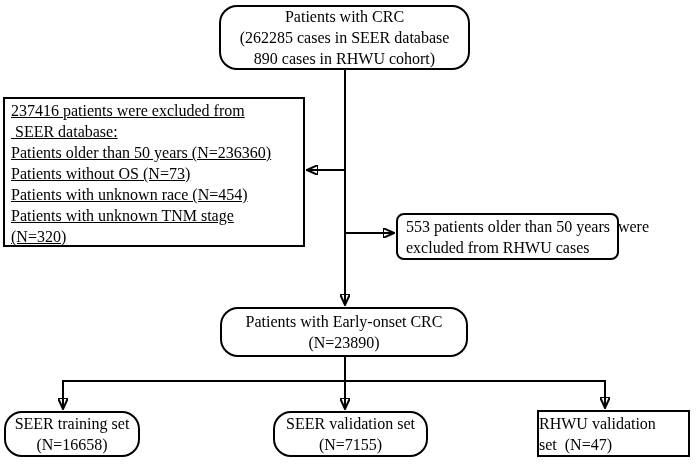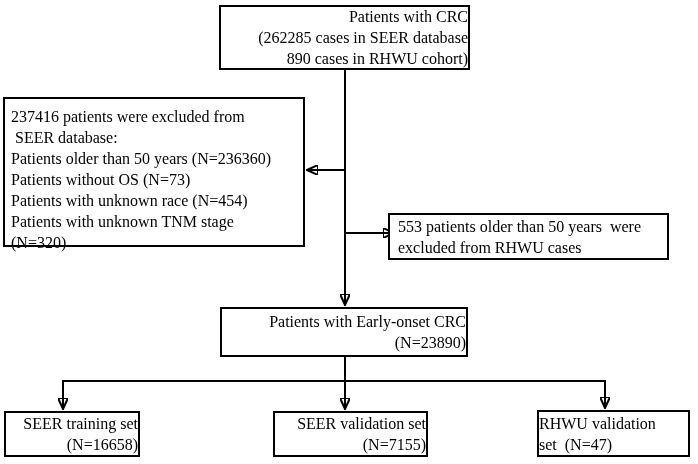--- a/index.html
+++ b/index.html
@@ -23,26 +23,26 @@
     box-sizing: border-box;
     display: flex;
     flex-direction: column;
     justify-content: center;
     font-size: 16px;
     line-height: 21px;
   }
   .box .line {
     white-space: pre;
   }
-  .center-text { text-align: right; }
+  .center-text { text-align: center; border-radius: 18px; }
   .left-text   { text-align: left; }
 
   #box-crc             { left: 219px; top: 5px;   width: 251px; height: 65px; }
-  #box-seer-exclusions { left: 3px;   top: 97px;  width: 302px; height: 150px; padding-left: 6px; justify-content: flex-start; padding-top: 7px; }
-  #box-rhwu-exclusions { left: 388px; top: 213px; width: 281px; height: 47px;  padding-left: 8px; }
+  #box-seer-exclusions { left: 3px;   top: 97px;  width: 302px; height: 150px; padding-left: 6px; justify-content: flex-start; padding-top: 1px; text-decoration: underline; }
+  #box-rhwu-exclusions { left: 396px; top: 213px; width: 223px; height: 47px;  padding-left: 8px; border-radius: 8px; }
   #box-eocrc           { left: 220px; top: 307px; width: 248px; height: 50px; }
   #box-seer-training   { left: 4px;   top: 411px; width: 136px; height: 46px; font-family: Liberation Serif, serif; }
   #box-seer-validation { left: 273px; top: 411px; width: 155px; height: 46px; }
   #box-rhwu-validation { left: 537px; top: 410px; width: 153px; height: 47px; }
 
   #connectors {
     position: absolute;
     left: 0; top: 0;
     width: 698px; height: 464px;
     pointer-events: none;

